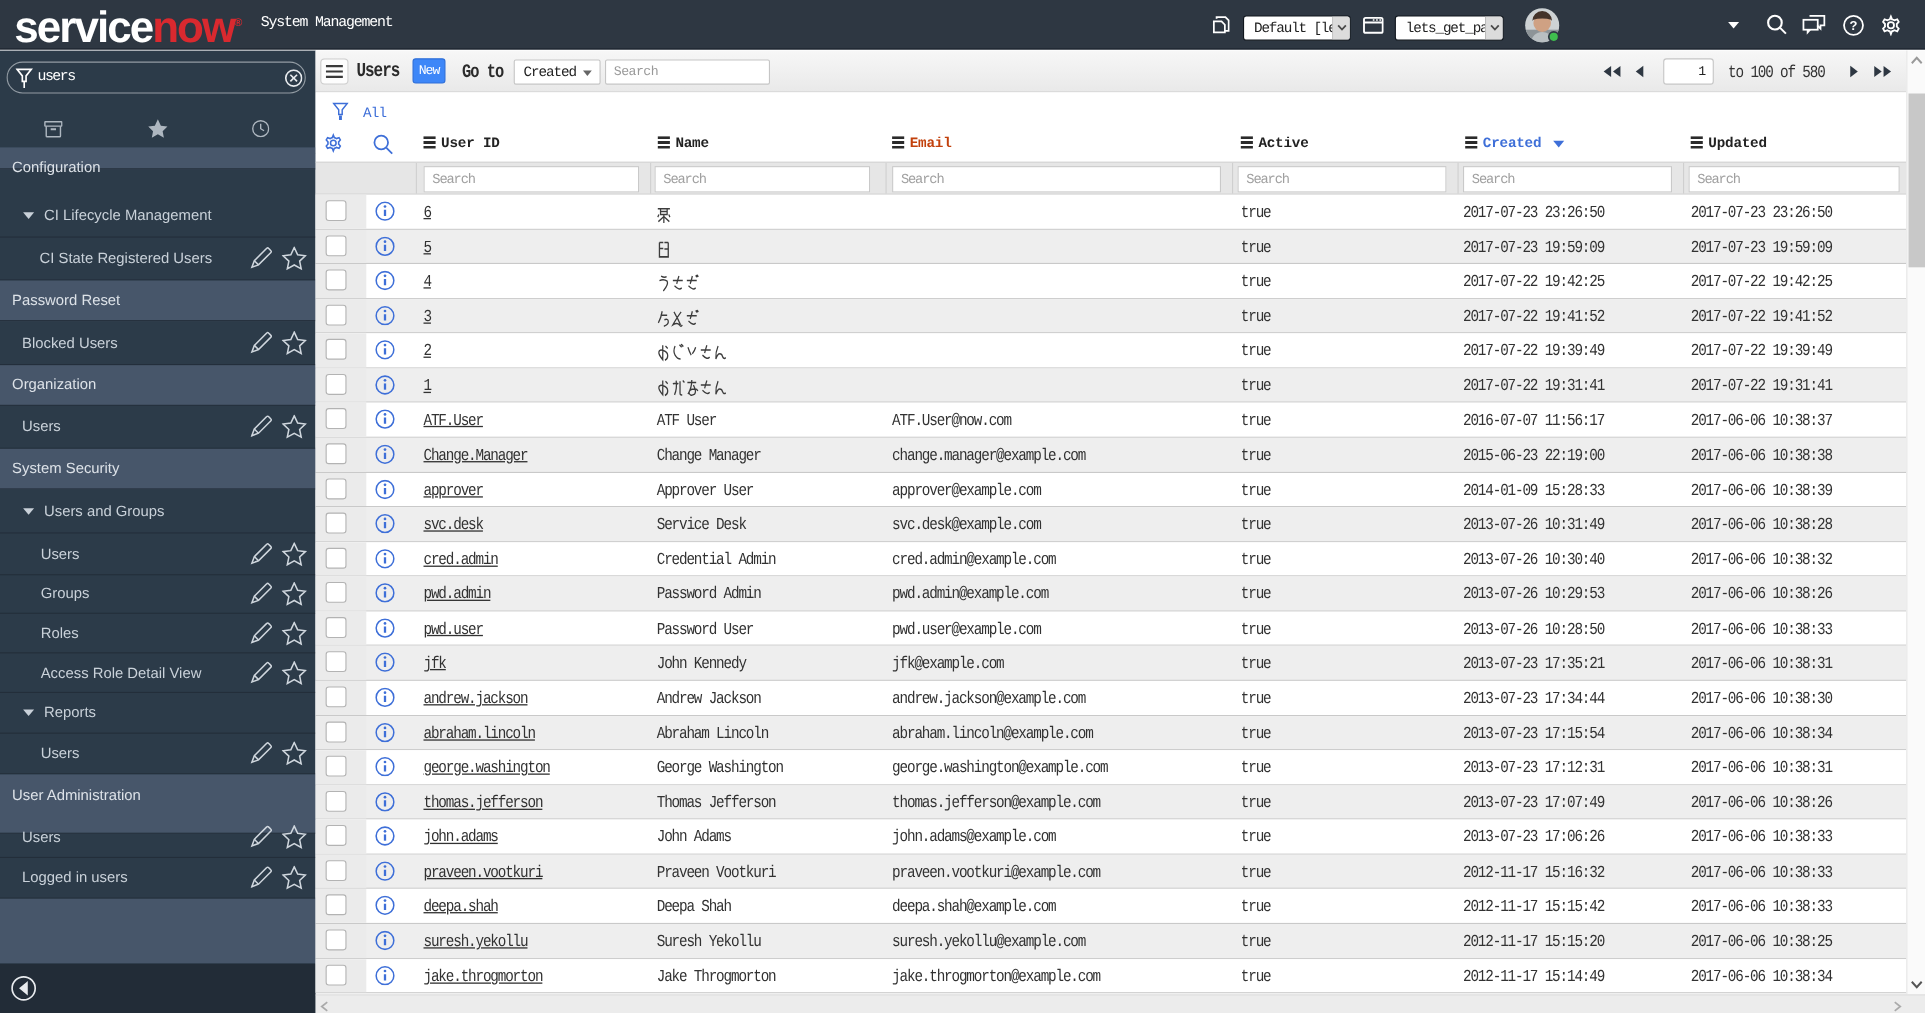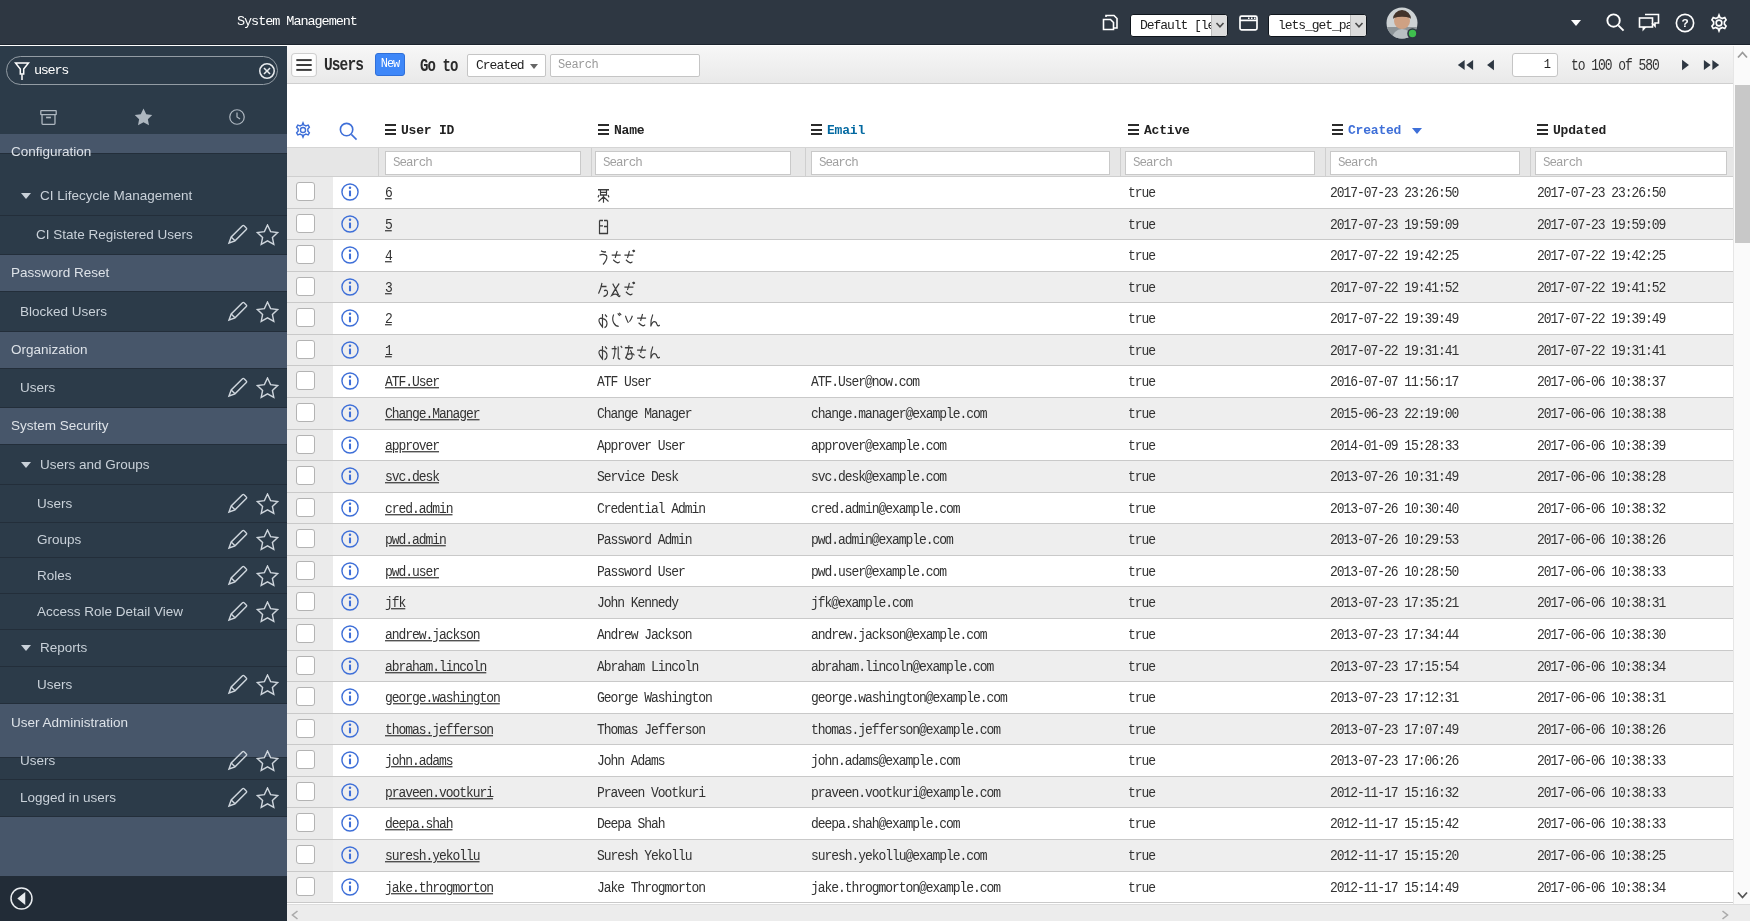--- a/index.html
+++ b/index.html
@@ -58,20 +58,21 @@
 .cell.lnk { text-decoration:underline; }
 .cbx { position:absolute; left:9px; top:5px; width:19px; height:19px; background:#fff; border:1px solid #b3b3b3; border-radius:3px; }
 
 #vscroll { position:absolute; top:46px; left:1733px; width:17px; height:858px; background:#fafafa; border-left:1px solid #e6e6e6; }
 #vthumb { position:absolute; left:1px; top:39px; width:15px; height:158px; background:#c8c8c8; }
 #hscroll { position:absolute; top:904px; left:287px; width:1463px; height:17px; background:#ececec; border-top:1px solid #ddd; }
 </style>
 </head>
 <body>
 <div id="top">
+  <div id="logo">service<span class="red">now</span><sup>®</sup></div>
   <div id="hdr-title">System Management</div>
   <svg class="hicon" style="left:1102px;top:14px" width="16" height="17" viewBox="0 0 16 17" fill="none" stroke="#fff" stroke-width="1.6">
       <path d="M4 3 V1.5 h8 l3 3 V14 h-4"></path>
       <path d="M1.5 5.5 h7 l3 3 v7 h-10 Z" fill="#2e3742"></path>
     </svg>
   <div class="hsel" style="left:1130px;width:98px">Default [le<span class="arr">
         <svg style="position:absolute;left:3px;top:7px" width="10" height="7" viewBox="0 0 10 7" fill="none" stroke="#4a4a4a" stroke-width="1.6">
           <path d="M1.5 1 L5 4.8 L8.5 1"></path>
         </svg>
       </span></div>
@@ -312,31 +313,38 @@
     <div id="pg-input">1</div>
     <div id="pg-text">to 100 of 580</div>
     <svg style="position:absolute;left:1394px;top:13px" width="9" height="12" viewBox="0 0 10 14" fill="#2e3742">
         <path d="M1 1 v12 L9 7 Z"></path>
       </svg>
     <svg style="position:absolute;left:1416px;top:13px" width="17" height="12" viewBox="0 0 20 14" fill="#2e3742">
         <path d="M1 1 v12 L9 7 Z"></path>
         <path d="M11 1 v12 L19 7 Z"></path>
       </svg>
   </div>
+  <div id="crumb">
+    <svg style="position:absolute;left:15px;top:8px" width="15" height="19" viewBox="0 0 17 21" fill="none" stroke="#3e6fd8" stroke-width="1.5">
+        <path d="M1.5 2 h14 l-5.2 6.5 v5 l-3.6 0 v-5 Z"></path>
+        <line x1="8.5" y1="14.5" x2="8.5" y2="19" stroke-width="3"></line>
+      </svg>
+    <span class="all">All</span>
+  </div>
   <div id="colhead">
     <svg style="position:absolute;left:7px;top:9px" width="18" height="18" viewBox="0 0 24 24" fill="none" stroke="#3e6fd8" stroke-width="1.9">
         <path d="M12 8.6 a3.4 3.4 0 1 0 0 6.8 a3.4 3.4 0 0 0 0 -6.8 M12 2.5 l1.2 3 a7 7 0 0 1 2.6 1.1 l3.1-1.1 1.6 2.8 -2.1 2.4 a7 7 0 0 1 0 2.6 l2.1 2.4 -1.6 2.8 -3.1-1.1 a7 7 0 0 1 -2.6 1.1 l-1.2 3 -1.2-3 a7 7 0 0 1 -2.6-1.1 l-3.1 1.1 -1.6-2.8 2.1-2.4 a7 7 0 0 1 0-2.6 L3.5 8.3 5.1 5.5 l3.1 1.1 a7 7 0 0 1 2.6-1.1 Z"></path>
       </svg>
     <svg style="position:absolute;left:51px;top:9px" width="20" height="20" viewBox="0 0 21 21" fill="none" stroke="#3e6fd8" stroke-width="1.7">
         <circle cx="9" cy="9" r="6.5"></circle>
         <line x1="14" y1="14" x2="19.5" y2="19.5"></line>
       </svg>
     <span class="chlbl" style="left:98px;color:#222"><span class="bars"></span>User ID</span>
   <span class="chlbl" style="left:311px;color:#222"><span class="bars"></span>Name</span>
-  <span class="chlbl" style="left:524px;color:#0369a1"><span class="bars"></span>Email</span>
+  <span class="chlbl" style="left:524px;color:#c2410c"><span class="bars"></span>Email</span>
   <span class="chlbl" style="left:841px;color:#222"><span class="bars"></span>Active</span>
   <span class="chlbl" style="left:1045px;color:#3e6fd8"><span class="bars"></span>Created <span style="display:inline-block;width:0;height:0;border-left:5px solid transparent;border-right:5px solid transparent;border-top:6px solid #3e6fd8;margin-left:3px"></span></span>
   <span class="chlbl" style="left:1250px;color:#222"><span class="bars"></span>Updated</span>
   </div>
   <div id="srchrow">
     <span style="position:absolute;left:91px;top:0;width:1px;height:100%;background:#cfcfcf"></span>
       <span style="position:absolute;left:304px;top:0;width:1px;height:100%;background:#cfcfcf"></span>
       <span style="position:absolute;left:518px;top:0;width:1px;height:100%;background:#cfcfcf"></span>
       <span style="position:absolute;left:833px;top:0;width:1px;height:100%;background:#cfcfcf"></span>
       <span style="position:absolute;left:1038px;top:0;width:1px;height:100%;background:#cfcfcf"></span>

